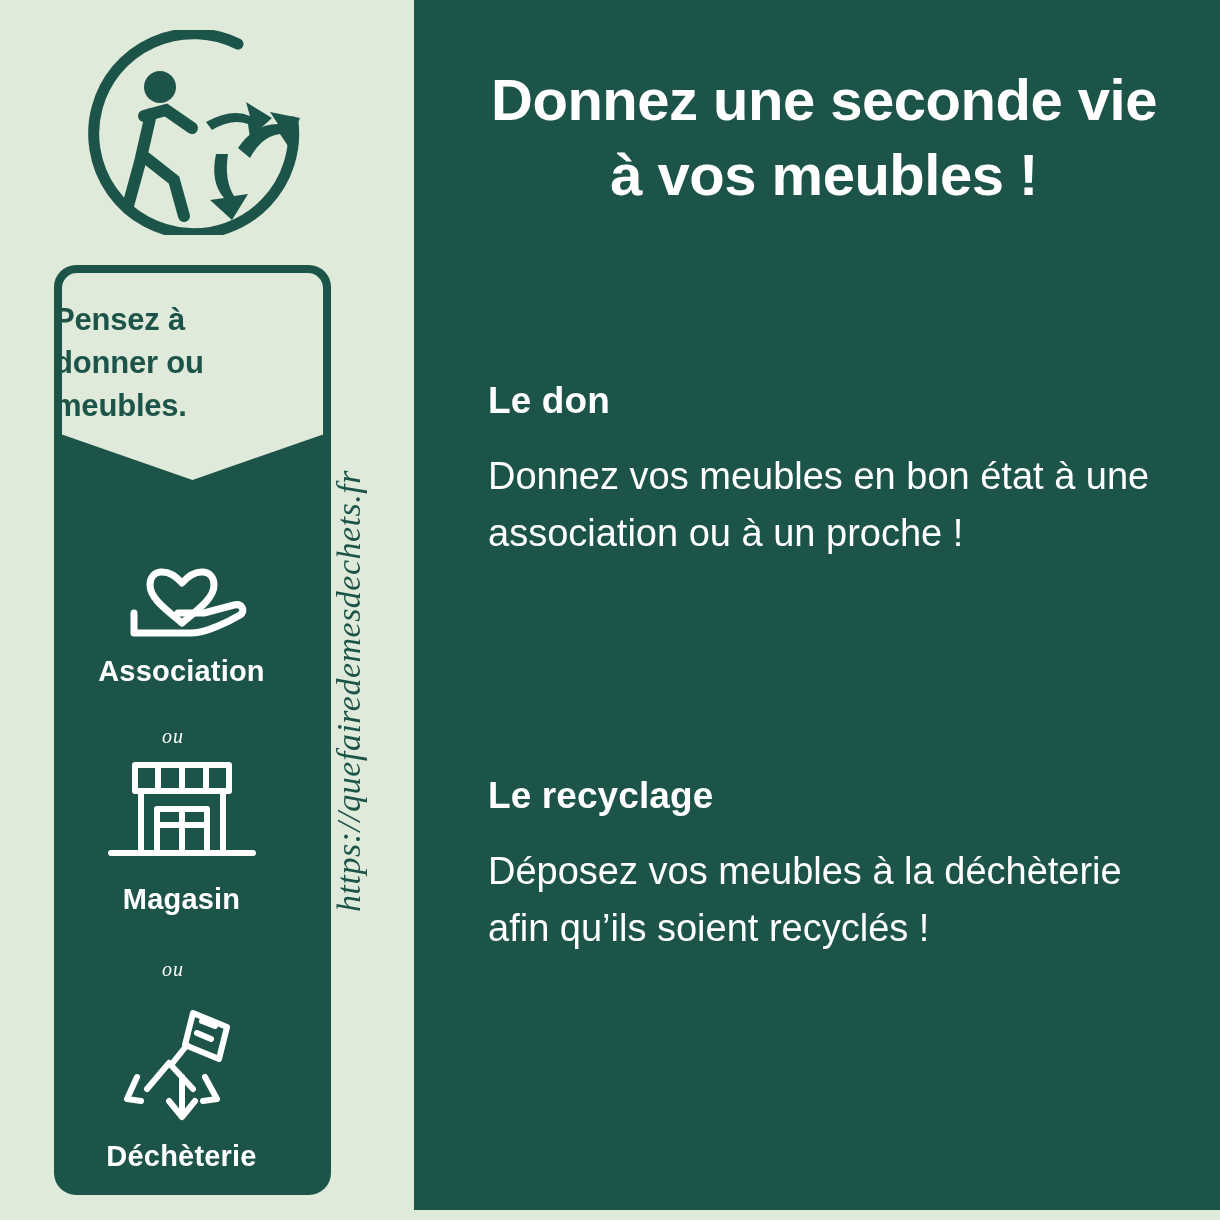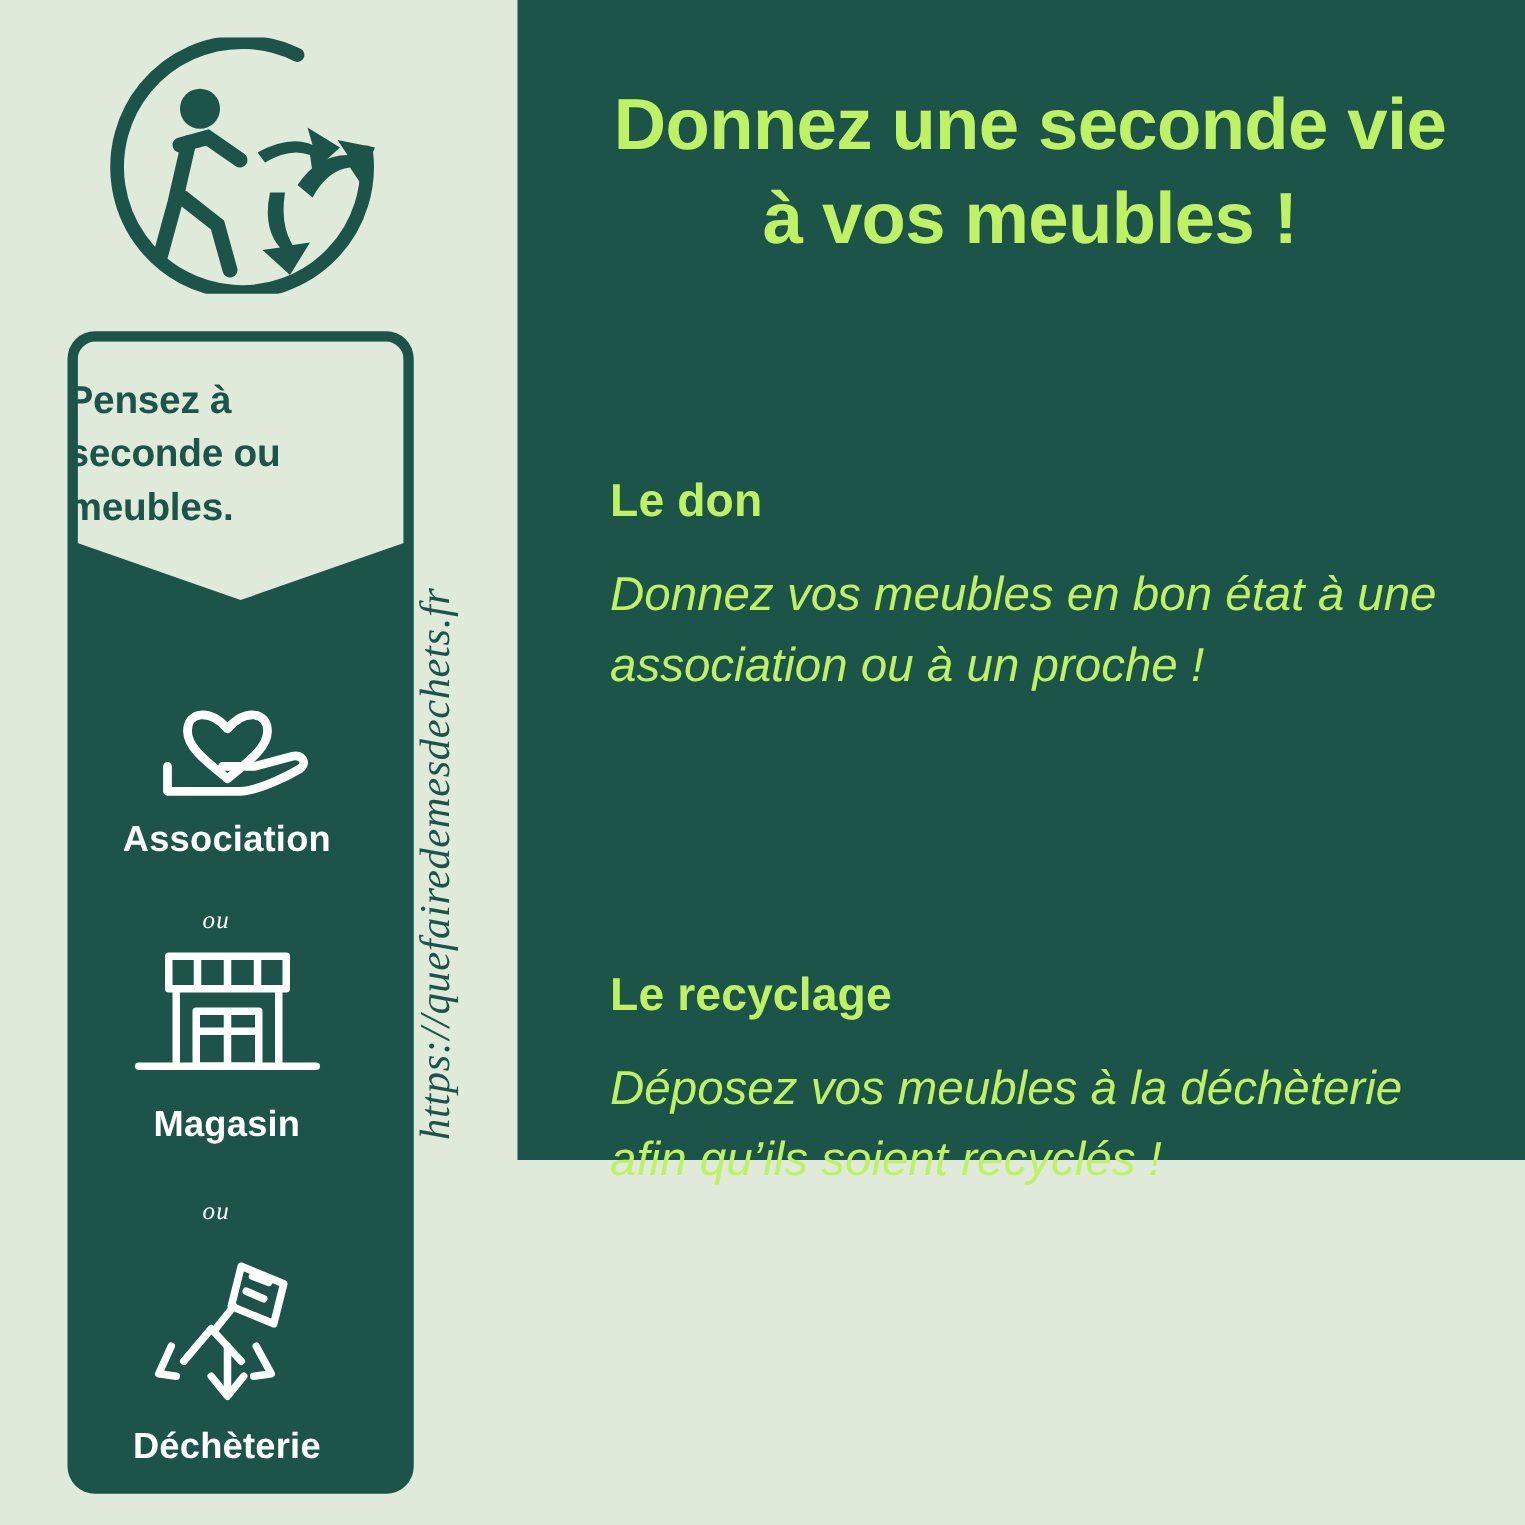--- a/index.html
+++ b/index.html
@@ -122,23 +122,23 @@
     letter-spacing: 0.5px;
     white-space: nowrap;
     transform-origin: left top;
     transform: rotate(-90deg) translate(-100%, 0);
   }
 
   
   .right-panel {
     position: relative;
     flex: 1 1 auto;
-    height: 928px;
+    height: 1210px;
     background: #1d5449;
-    color: #bef264;
+    color: #ffffff;
     padding-left: 48px;
   }
   .headline {
     position: absolute;
     left: 40px;
     top: 62px;
     width: 740px;
     text-align: center;
     font-size: 58px;
     font-weight: bold;
@@ -152,21 +152,20 @@
   }
   .section h2 {
     margin: 0 0 26px 0;
     font-size: 37px;
     font-weight: bold;
     letter-spacing: 0.1px;
   }
   .section p {
     margin: 0;
     font-size: 38px;
-    font-style: italic;
     line-height: 1.5;
     font-weight: 500;
   }
   #section-don { top: 380px; }
   #section-recyclage { top: 775px; }
 </style>
 </head>
 <body>
 
 <div class="poster">
@@ -191,21 +190,21 @@
         </g>
       </svg>
     </div>
 
     <div class="ribbon">
 
       <div class="ribbon-head">
         <div class="ribbon-head-bg"></div>
         <div class="ribbon-head-text">
           <span>Pensez à</span><br>
-          <span>seconde ou</span><br>
+          <span>donner ou</span><br>
           <span>meubles.</span>
         </div>
       </div>
 
       <div class="option" id="opt-association">
         <span class="icon">
           <svg viewBox="0 0 140 110" width="140" height="110" aria-hidden="true">
             <path d="M70 48 C56 32 38 34 38 50 C38 64 56 76 70 88 C84 76 102 64 102 50 C102 34 84 32 70 48 Z" fill="none" stroke="#ffffff" stroke-width="7" stroke-linejoin="round"></path>
             <path d="M22 78 L22 98 L48 98 L80 98 C94 98 118 86 128 80 C134 76 130 68 122 70 L92 78 L66 78" fill="none" stroke="#ffffff" stroke-width="7" stroke-linejoin="round" stroke-linecap="round"></path>
           </svg>

